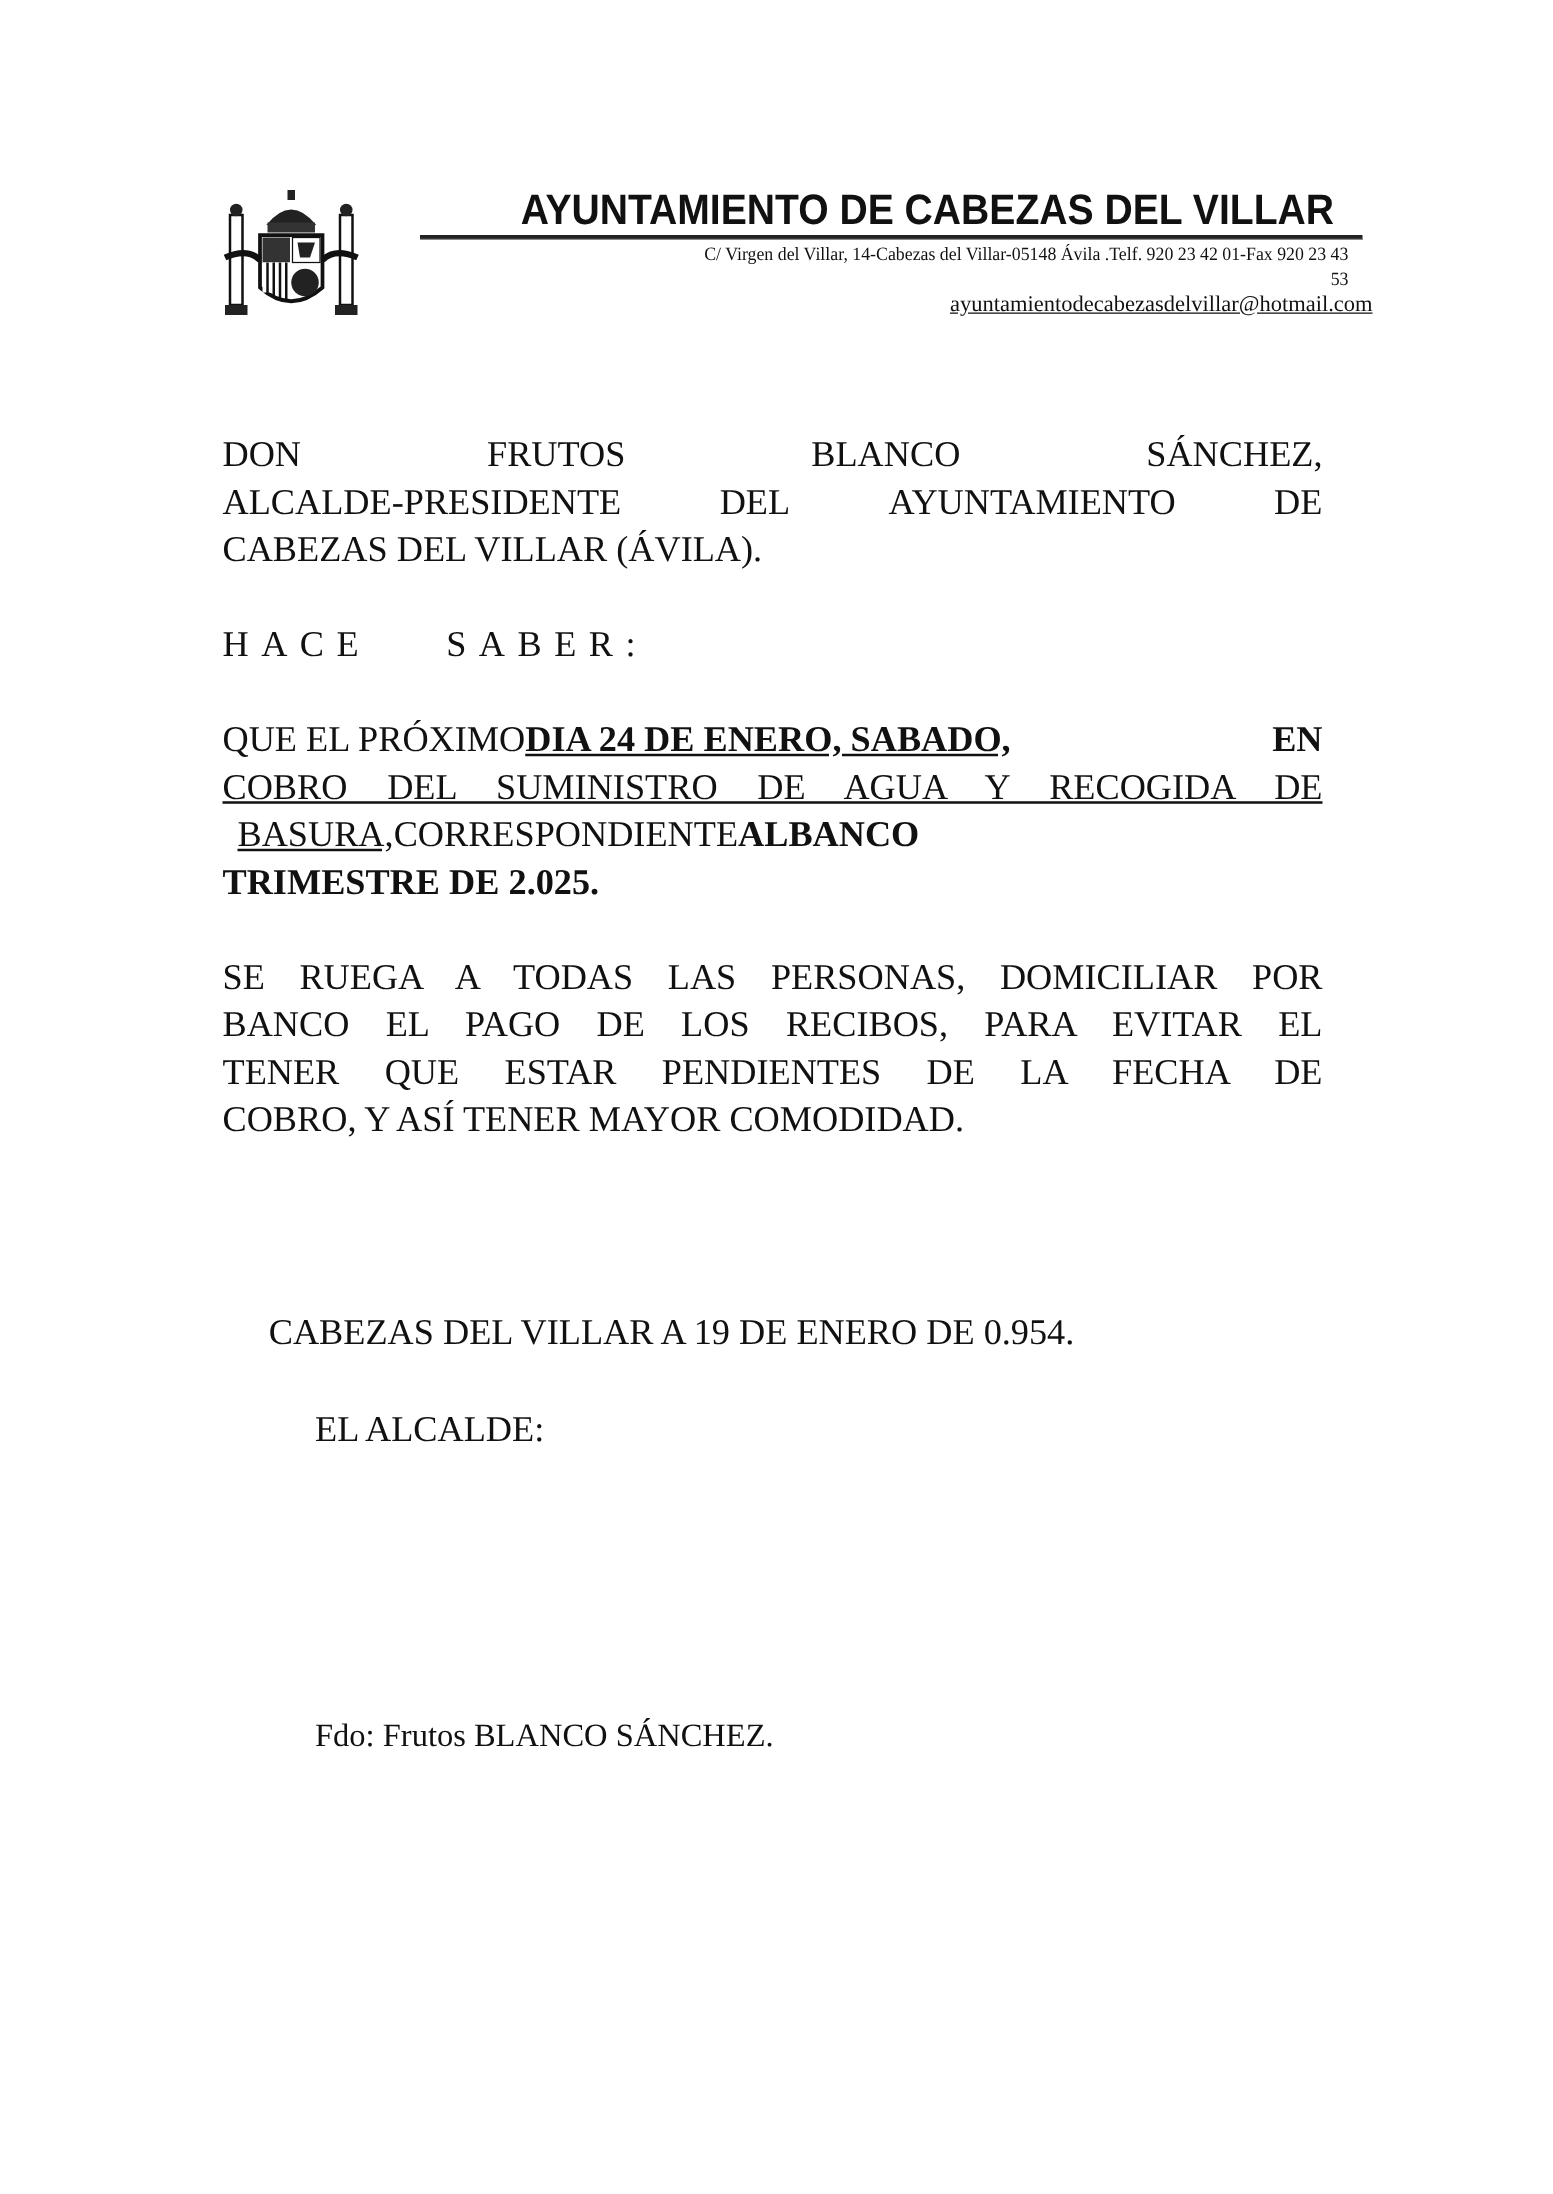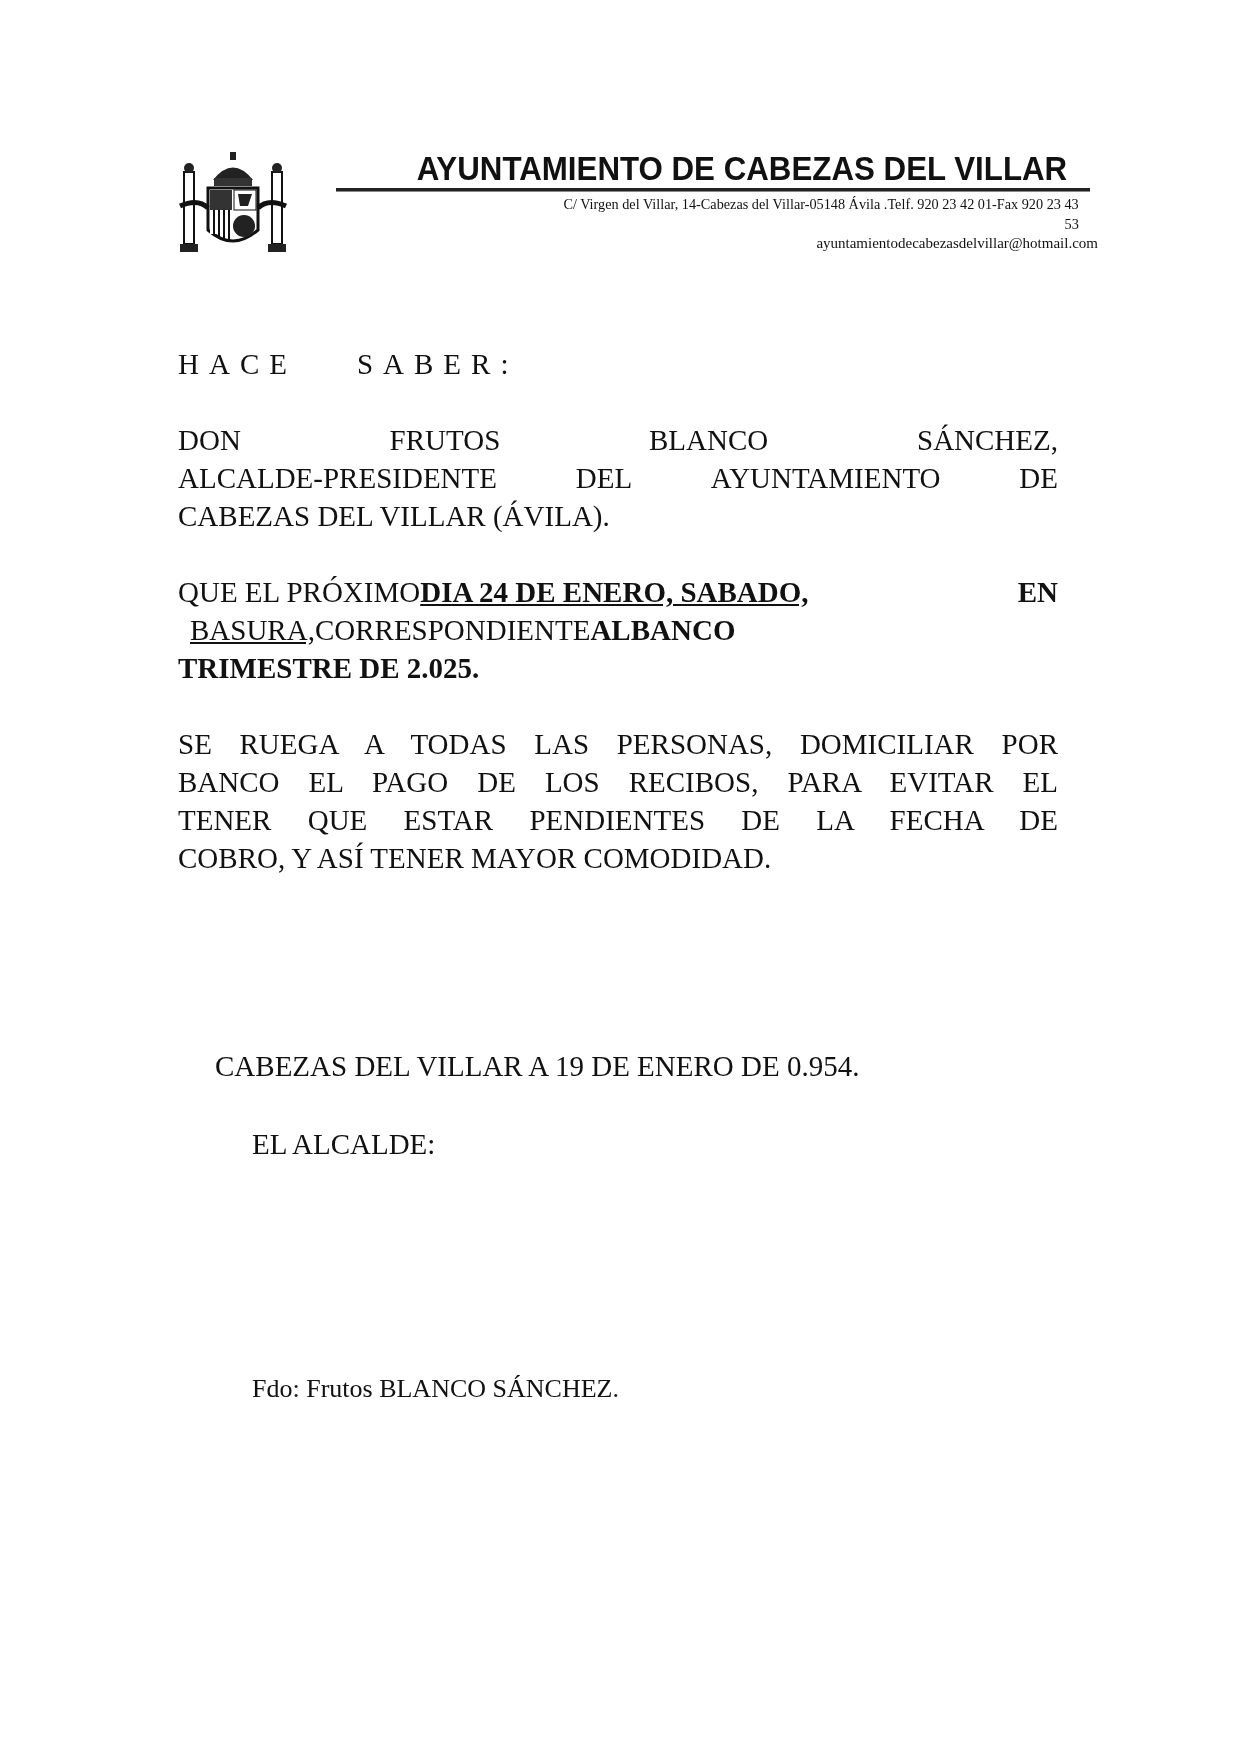--- a/index.html
+++ b/index.html
@@ -3,21 +3,21 @@
   <meta charset="utf-8">
   <style>
     html, body { margin:0; padding:0; background:#ffffff; }
     body { width:1242px; height:1755px; position:relative; overflow:hidden; font-family:"Liberation Serif", serif; color:#111; }
     .header { position:absolute; left:178px; top:150px; width:940px; height:110px; }
     .crest { position:absolute; left:0; top:0; width:110px; height:105px; }
     .hdr-text { position:absolute; left:150px; top:0; width:770px; text-align:right; font-family:"Liberation Sans", sans-serif; }
     .hdr-title { font-weight:bold; font-size:34px; letter-spacing:0px; line-height:36px; transform:scaleX(0.92); transform-origin:center; }
     .hdr-rule { height:3px; background:#222; margin:2px 8px 2px 8px; border-bottom:1px solid #888; }
     .hdr-addr { font-family:"Liberation Serif", serif; font-size:15px; line-height:20px; transform:scaleX(0.95); }
-    .hdr-email { font-family:"Liberation Serif", serif; font-size:15px; line-height:18px; }
+    .hdr-email { font-family:"Liberation Serif", serif; font-size:18px; line-height:18px;text-decoration:underline; }
     .body { position:absolute; left:178px; top:345px; width:880px; font-size:29px; line-height:38px; }
     .para { text-align:justify; text-align-last:auto; margin:0 0 38px 0; }
     .u { text-decoration:underline; }
     .b { font-weight:bold; }
     .saber { letter-spacing:10px; }
     .date { position:absolute; left:215px; top:1050px; font-size:29px; }
     .alcalde { position:absolute; left:252px; top:1128px; font-size:29px; }
     .fdo { position:absolute; left:252px; top:1374px; font-size:26px; }
   </style>
 </head>
@@ -58,45 +58,46 @@
     <div class="hdr-title">AYUNTAMIENTO DE CABEZAS DEL VILLAR</div>
     <div class="hdr-rule"></div>
     <div class="hdr-addr">C/ Virgen del Villar, 14-Cabezas del Villar-05148 Ávila .Telf. 920 23 42 01-Fax 920 23 43</div>
     <div class="hdr-addr">53</div>
     <div class="hdr-email">ayuntamientodecabezasdelvillar@hotmail.com</div>
   </div>
 </div>
 
 <div class="body">
   <div class="para">
-    <span class="saber">HACE</span><span class="gap" style="display:inline-block;width:60px;"></span><span class="saber">SABER:</span>
-  </div>
-
-  <div class="para">
     <div style="display:flex;justify-content:space-between;">
       <span>DON</span>
       <span>FRUTOS</span>
       <span>BLANCO</span>
       <span>SÁNCHEZ,</span>
     </div>
     <div style="display:flex;justify-content:space-between;">
       <span>ALCALDE-PRESIDENTE</span>
       <span>DEL</span>
       <span>AYUNTAMIENTO</span>
       <span>DE</span>
     </div>
     <div>CABEZAS DEL VILLAR (ÁVILA).</div>
   </div>
 
   <div class="para">
+    <span class="saber">HACE</span><span class="gap" style="display:inline-block;width:60px;"></span><span class="saber">SABER:</span>
+  </div>
+
+  <div class="para">
     <div style="display:flex;justify-content:space-between;">
       <span>QUE EL PRÓXIMO </span>
       <span class="b u" style="flex:1;">DIA 24 DE ENERO, SABADO, </span>
       <span class="b">EN</span>
     </div>
+    <div class="u" style="text-align:justify;text-align-last:justify;">COBRO DEL SUMINISTRO DE AGUA Y RECOGIDA DE</div>
     <div style="display:flex;justify-content:flex-start;margin-left:12px;">
       <span class="u">BASURA,</span>
       <span>CORRESPONDIENTE</span>
       <span class="b">AL</span>
       <span class="b">BANCO</span>
     </div>
     <div class="b">TRIMESTRE DE 2.025.</div>
   </div>
 
   <div class="para">

